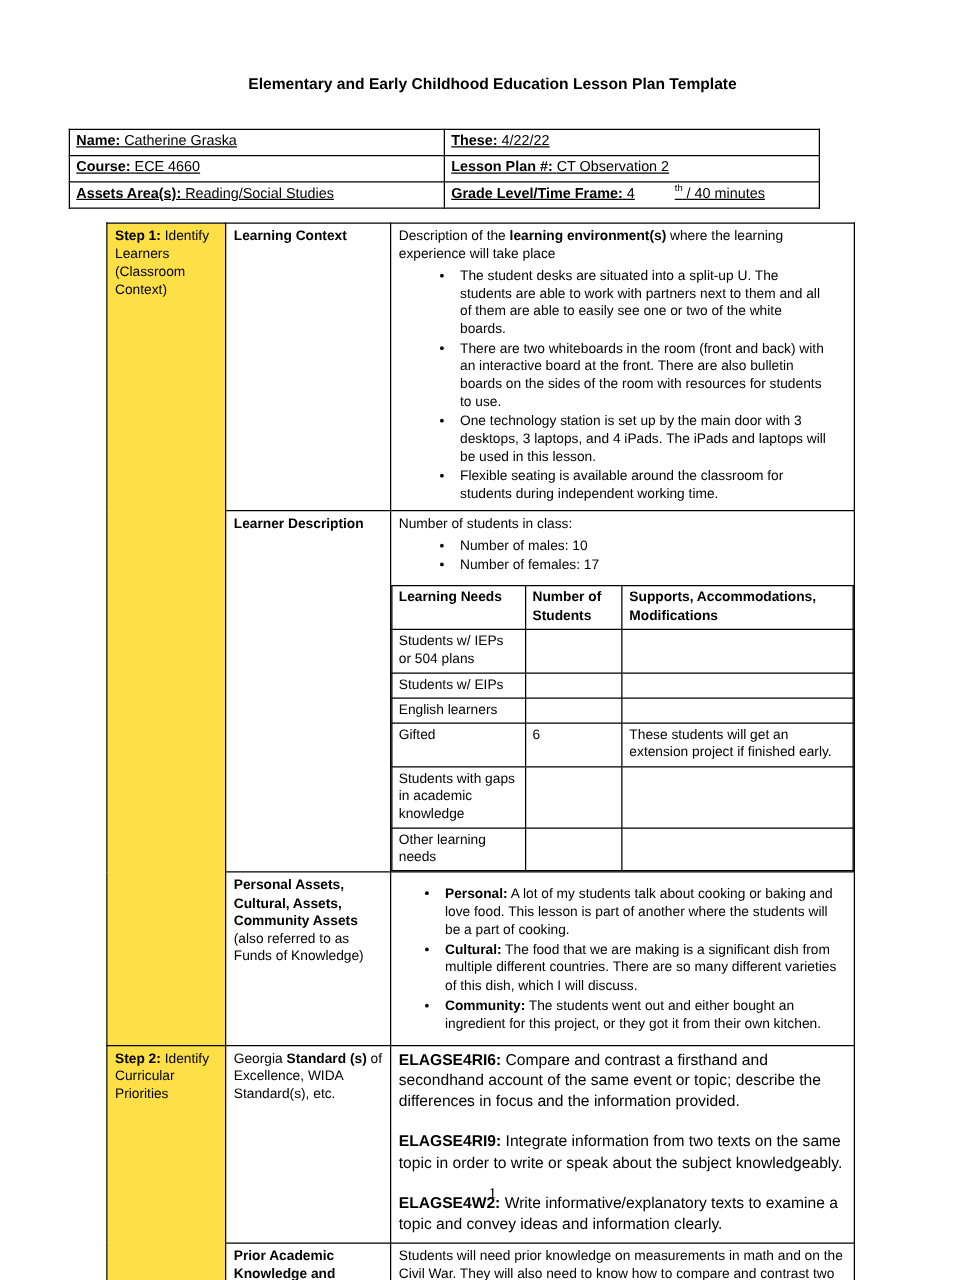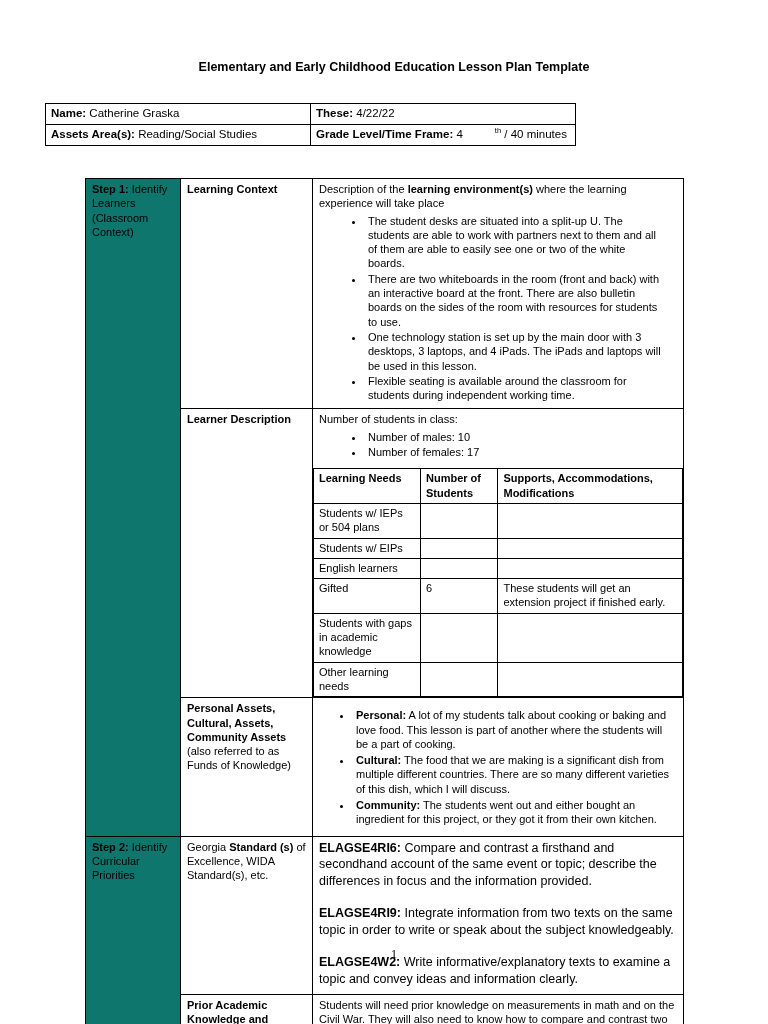--- a/index.html
+++ b/index.html
@@ -8,32 +8,32 @@
     font-family:"Liberation Sans", sans-serif;color:#000;overflow:hidden;
     font-size:11px;line-height:1.3;padding-left:20px;
   }
   .b{font-weight:bold;}
   .doc-title{
     position:absolute;top:59px;left:0;width:100%;text-align:center;
     font-weight:bold;font-size:12.5px;
   }
   table{border-collapse:collapse;}
   .header-table{
-    position:absolute;top:103px;left:45px;width:531px;table-layout:fixed;
+    position:absolute;top:103px;left:55px;width:601px;table-layout:fixed;text-decoration:underline;
   }
   .header-table td{
     border:1px solid #000;padding:2px 5px 3px;vertical-align:top;font-size:11.5px;
   }
   .main-table{
     position:absolute;top:178px;left:85px;width:599px;table-layout:fixed;
   }
   .main-table > tbody > tr > td{
     border:1px solid #000;vertical-align:top;padding:3px 6px 4px;
   }
-  .step-col{background:#0f766e;}
+  .step-col{background:#fde047;}
   .no-pad{padding:0 !important;border-radius:11px;}
   .pad{padding:3px 6px 4px;}
   ul.bullets{margin:3px 0 2px;padding-left:30px;}
   ul.bullets li{margin:0 16px 1px;padding-left:3px;}
   ul.assets-bullets{margin:7px 0 5px;padding-left:34px;}
   ul.assets-bullets li{margin:0 0 2px;padding-left:3px;}
   .needs-table{width:100%;margin-top:3px;}
   .needs-table th,.needs-table td{
     border:1px solid #000;padding:2px 5px 3px;vertical-align:top;
     text-align:left;font-size:11px;
@@ -65,20 +65,30 @@
       </colgroup>
     <tbody>
       <tr>
         <td>
           <span class="b">Name:</span>
           <span>Catherine Graska</span>
         </td>
         <td>
           <span class="b">These:</span>
           <span>4/22/22</span>
+        </td>
+      </tr>
+      <tr>
+        <td>
+          <span class="b">Course:</span>
+          <span>ECE 4660</span>
+        </td>
+        <td>
+          <span class="b">Lesson Plan #:</span>
+          <span>CT Observation 2</span>
         </td>
       </tr>
       <tr>
         <td>
           <span class="b">Assets Area(s):</span>
           <span>Reading/Social Studies</span>
         </td>
         <td>
           <span class="b">Grade Level/Time Frame:</span>
           <span><span>4</span><sup>th</sup> <span>/ 40 minutes</span></span>

